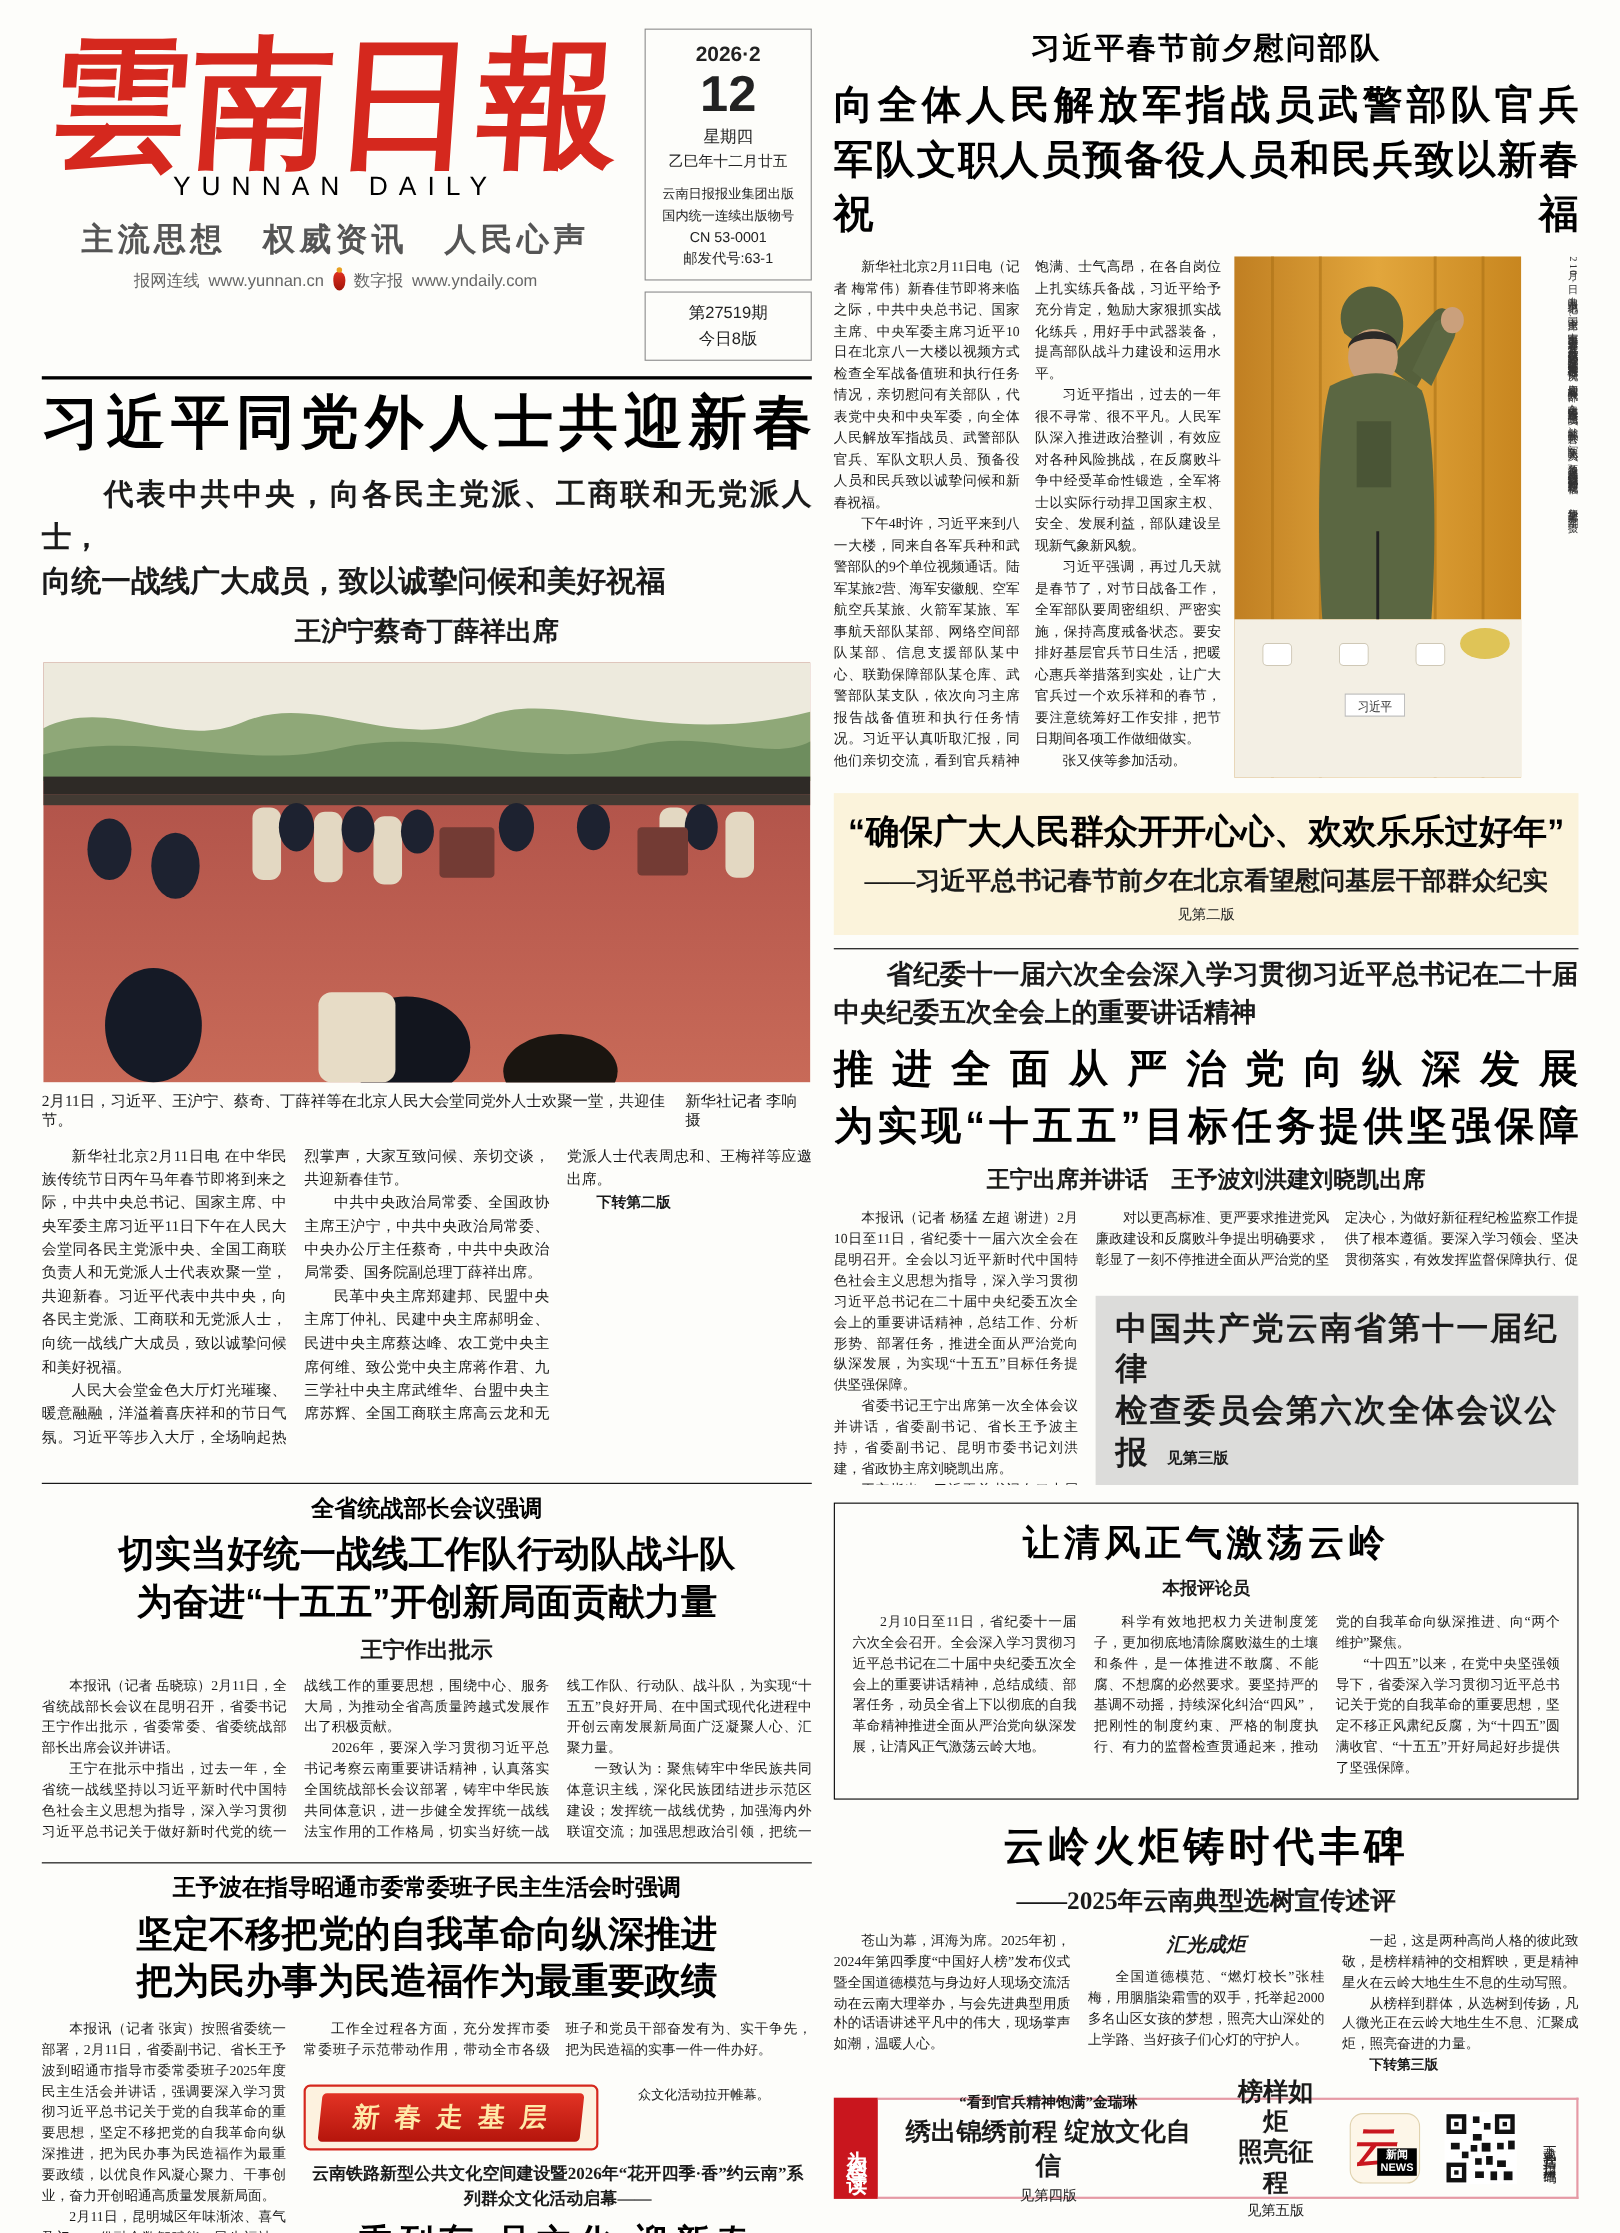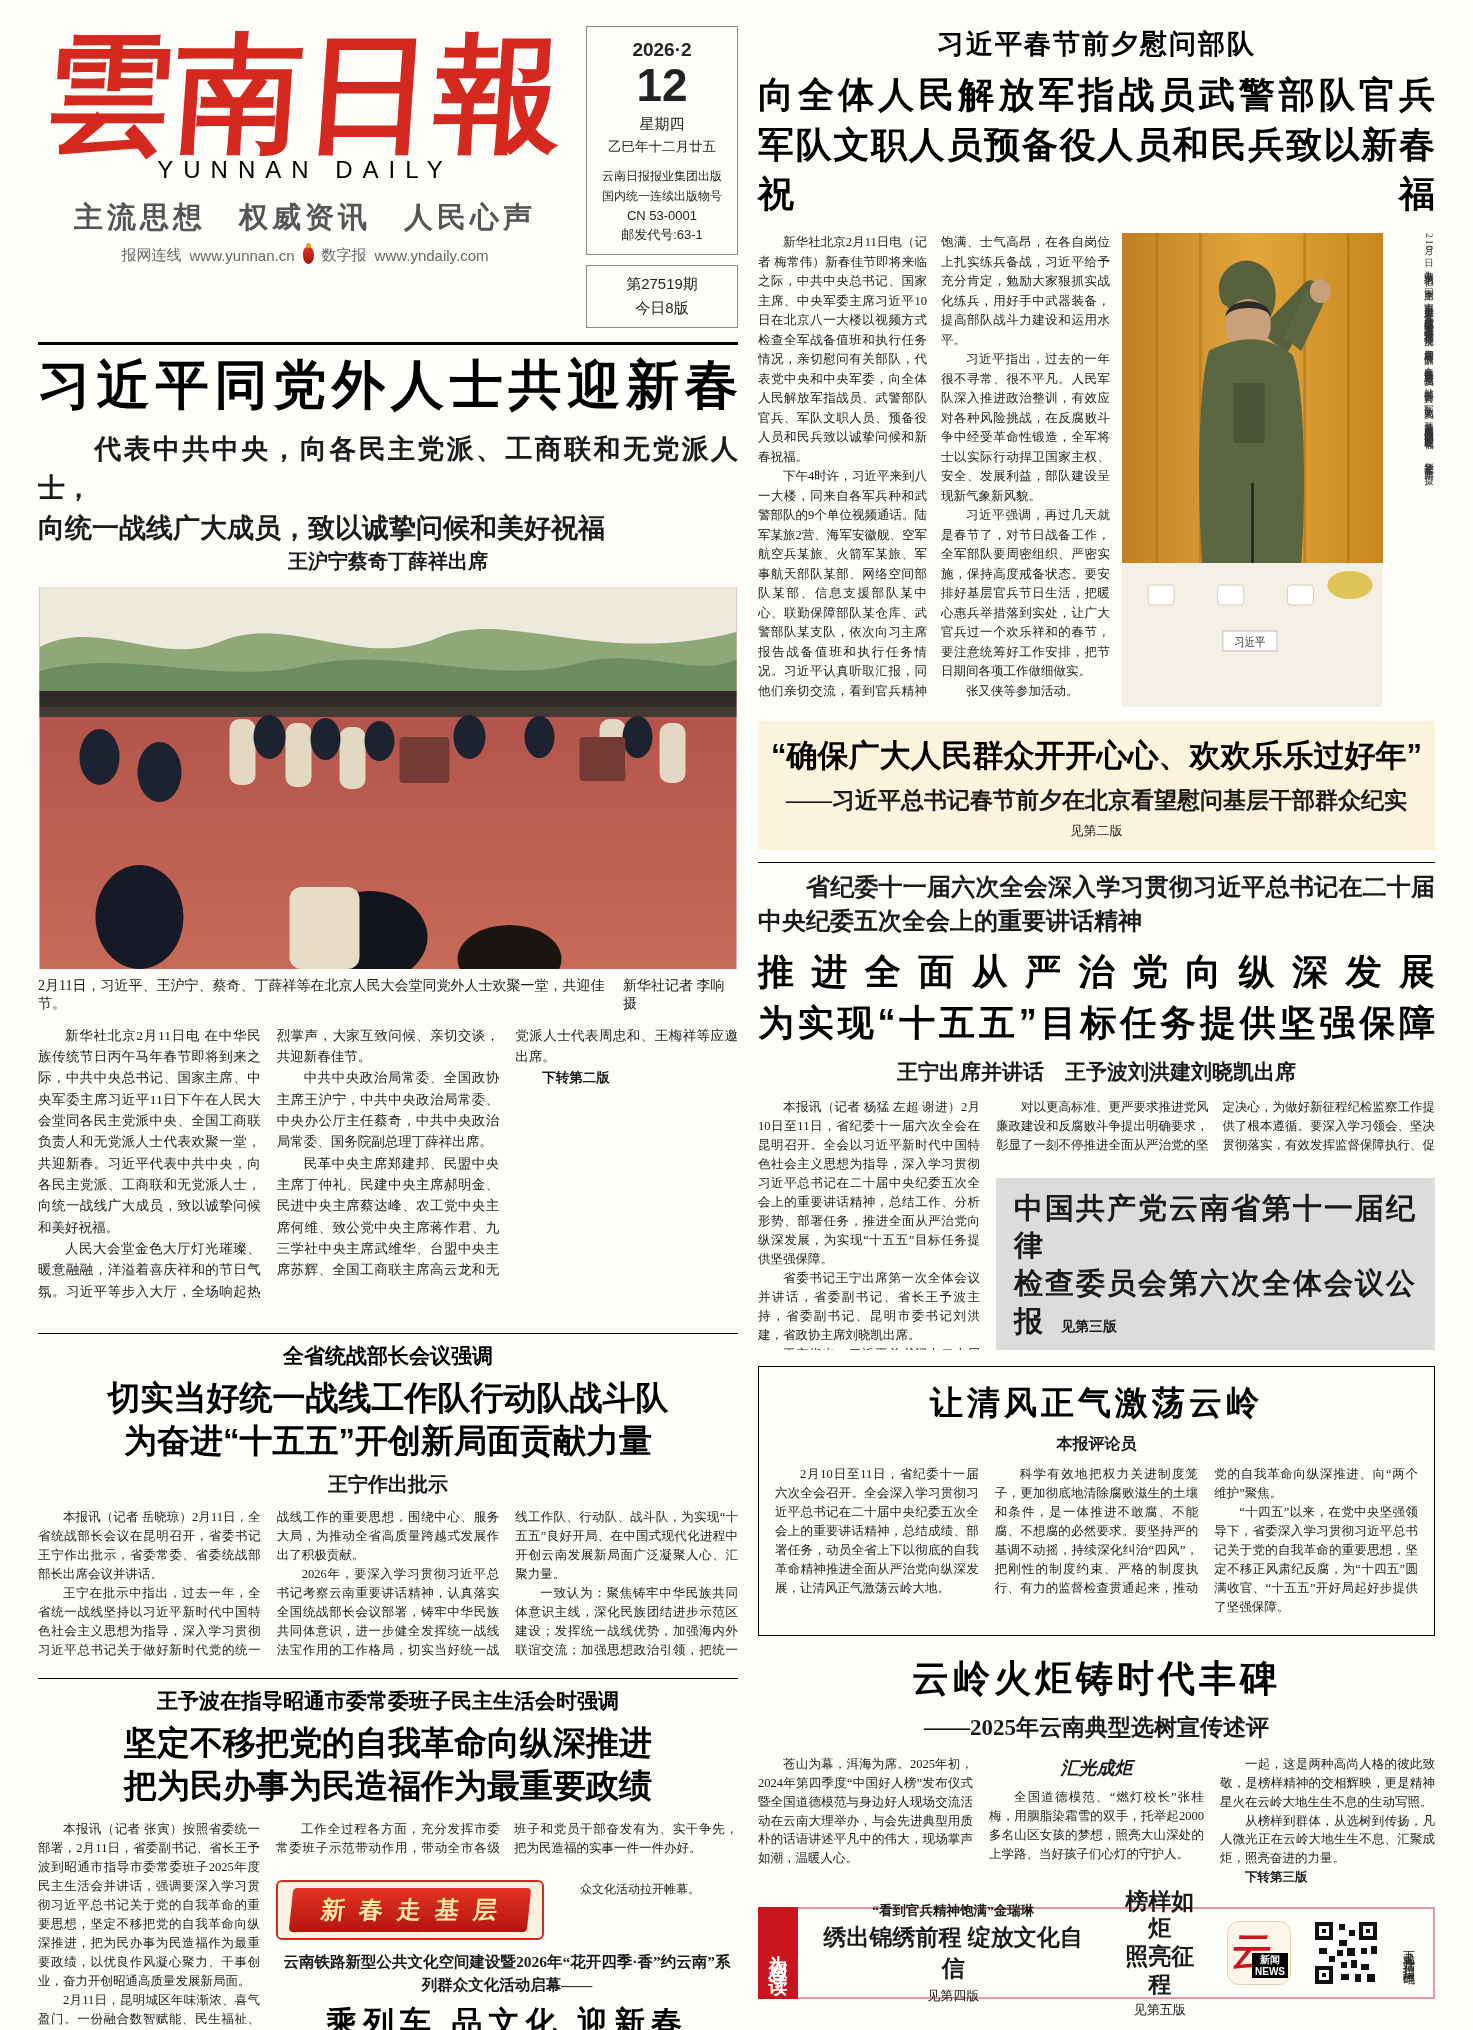--- a/index.html
+++ b/index.html
@@ -53,21 +53,21 @@
   .kicker { font-family:"Liberation Sans",sans-serif; font-weight:bold; text-align:center; color:#000; }
   .byline { text-align:center; font-weight:bold; }
 
   .body-text p { text-indent:2em; text-align:justify; }
   .cont { text-align:right; font-weight:bold; }
 
   
   .lu-headline { font-size:53px; line-height:1.15; margin-top:2px; }
   .lu-sub { font-size:27px; font-weight:bold; line-height:1.45; margin-top:14px; text-align:justify; }
   .lu-sub .ind { display:inline-block; width:2em; }
-  .lu-byline { font-size:20px; }
+  .lu-byline { font-size:24px; margin-top:10px; }
   .photo-left { width:100%; height:382px; margin-top:12px; display:block; }
   .caption { font-size:14px; margin-top:8px; display:flex; justify-content:center; gap:10px; }
   .lu-body { margin-top:12px; column-count:3; column-gap:16px; column-fill:auto; height:296px; font-size:13.5px; line-height:1.58; overflow:hidden; }
   .tz-kicker { font-size:21px; margin-top:2px; }
   .tz-headline { font-size:33px; line-height:1.32; text-align:center; margin-top:6px; }
   .tz-byline { font-size:20px; margin-top:8px; }
   .tz-body { margin-top:10px; column-count:3; column-gap:16px; column-fill:auto; height:158px; font-size:12.5px; line-height:1.52; overflow:hidden; }
   .wy-kicker { font-size:21px; margin-top:2px; }
   .wy-headline { font-size:33px; line-height:1.32; text-align:center; margin-top:6px; }
   .blc { display:flex; gap:16px; margin-top:12px; height:258px; overflow:hidden; }

